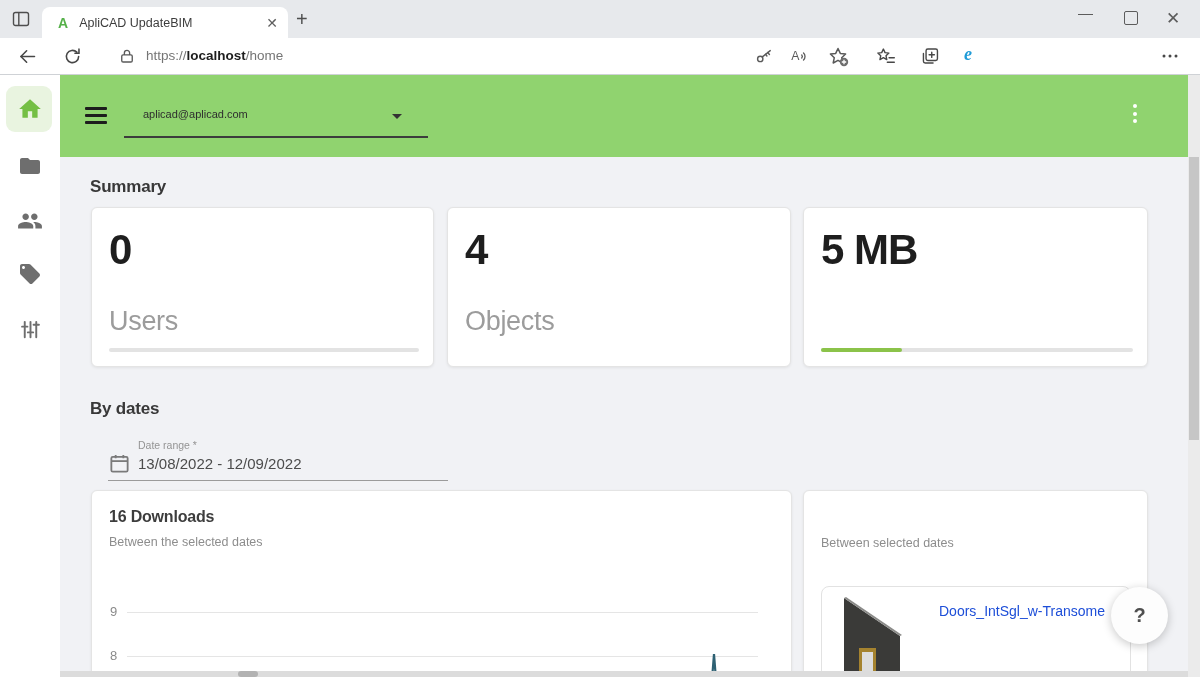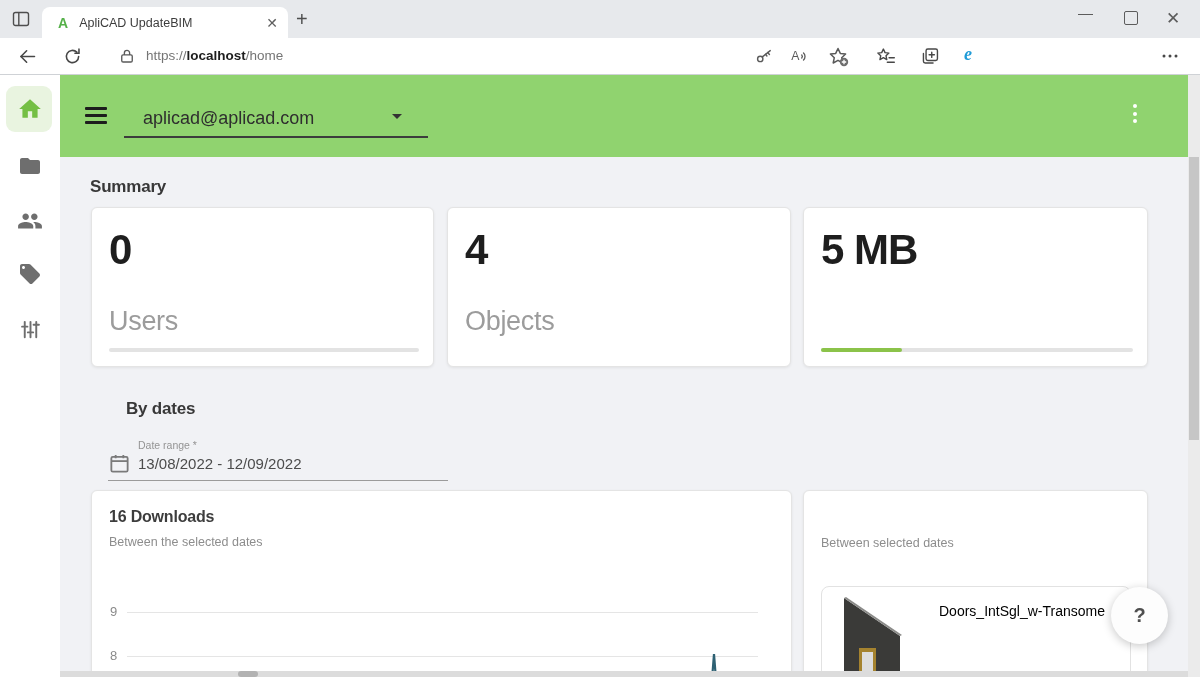--- a/index.html
+++ b/index.html
@@ -39,21 +39,21 @@
   .big-label{font-size:27px;font-weight:400;color:#9c9c9c;letter-spacing:-0.3px;}
   .bar-track{height:4px;background:#e3e3e3;border-radius:2px;}
   .bar-fill{height:4px;background:#8bc34a;border-radius:2px;}
   .fld-label{font-size:10.5px;color:#949494;}
   .fld-value{font-size:15px;color:#4c4c4c;}
   .card-title{font-size:16px;font-weight:700;color:#3d3d3d;letter-spacing:-0.2px;}
   .card-sub{font-size:12.5px;color:#8d8d8d;}
   .tick{font-size:13px;color:#8a8a8a;}
   .gridline{height:1px;background:#e5e5e5;}
   .obj-card{background:#fff;border:1px solid #e2e2e2;border-radius:8px;}
-  .obj-name{font-size:14px;color:#000000;}
+  .obj-name{font-size:14px;color:#1d4ed8;}
   .fab{width:57px;height:57px;border-radius:50%;background:#fdfdfd;box-shadow:0 2px 10px rgba(0,0,0,0.22);
     display:flex;align-items:center;justify-content:center;font-size:20px;font-weight:700;color:#4f4f4f;}
   .vscroll-track{left:1188px;top:75px;width:12px;height:602px;background:#ebebeb;}
   .vscroll-thumb{left:1189px;top:157px;width:10px;height:283px;background:#c6c6c6;}
   .hscroll-track{left:60px;top:671px;width:1128px;height:6px;background:#dcdcdc;}
   .hscroll-thumb{left:238px;top:671px;width:20px;height:6px;background:#b2b2b2;border-radius:3px;}
   svg{display:block;}
 </style>
 </head>
 <body>
@@ -184,21 +184,21 @@
     </svg>
   </div>
 
   <div class="abs greenbar"></div>
   <div class="abs hamburger" style="left:85px;top:107px;">
     <span></span>
       <span></span>
       <span></span>
   </div>
   <div class="abs" style="left:124px;top:101px;width:304px;height:37px;">
-    <span class="abs fld-value" style="left:19px;top:7px;font-size:18px;color:#2e2e2e;">aplicad@aplicad.com</span>
+    <span class="abs fld-value" style="left:19px;top:7px;font-size:11px;color:#2e2e2e;">aplicad@aplicad.com</span>
     <span class="abs caret" style="left:268px;top:13px;"></span>
     <span class="abs select-underline" style="left:0;top:35px;width:304px;"></span>
   </div>
   <div class="abs kebab" style="left:1133px;top:104px;">
     <i></i>
       <i></i>
       <i></i>
   </div>
 
   <div class="abs h-section" style="left:90px;top:177px;">Summary</div>
@@ -214,21 +214,21 @@
     <div class="abs big-label" style="left:17px;top:98px;">Objects</div>
   </div>
 
   <div class="abs card" style="left:803px;top:207px;width:343px;height:158px;">
     <div class="abs big-val" style="left:17px;top:18px;">5 MB</div>
     <div class="abs bar-track" style="left:17px;top:140px;width:312px;">
       <div class="bar-fill" style="width:26%;"></div>
     </div>
   </div>
 
-  <div class="abs h-section" style="left:90px;top:399px;margin-left:36px;">By dates</div>
+  <div class="abs h-section" style="left:90px;top:399px;">By dates</div>
 
   <div class="abs" style="left:108px;top:436px;width:340px;height:46px;">
     <span class="abs" style="left:0;top:16px;">
       <svg width="23" height="23" viewBox="0 0 24 24" fill="none" stroke="#7a7a7a" stroke-width="1.9">
         <rect x="3.5" y="5" width="17" height="15.5" rx="1.5"></rect>
         <path d="M3.5 9.5h17"></path>
           <path d="M8 3v3.4M16 3v3.4"></path>
       </svg>
     </span>
     <span class="abs fld-label" style="left:30px;top:3px;text-align:center;">Date range *</span>

